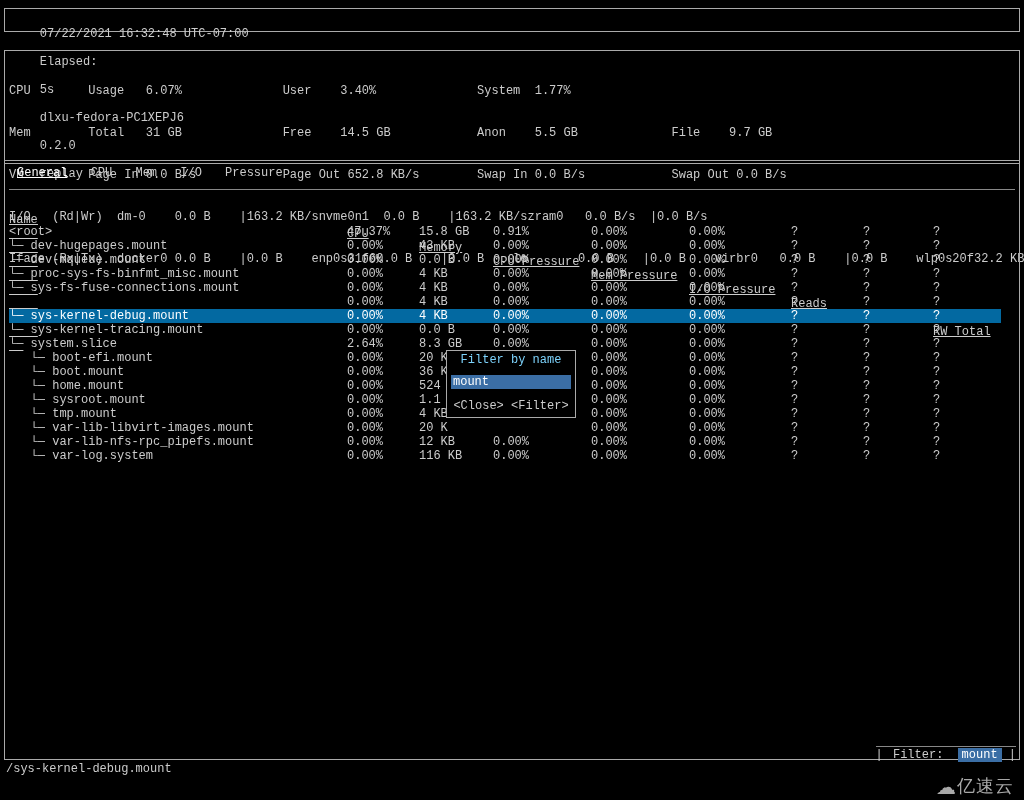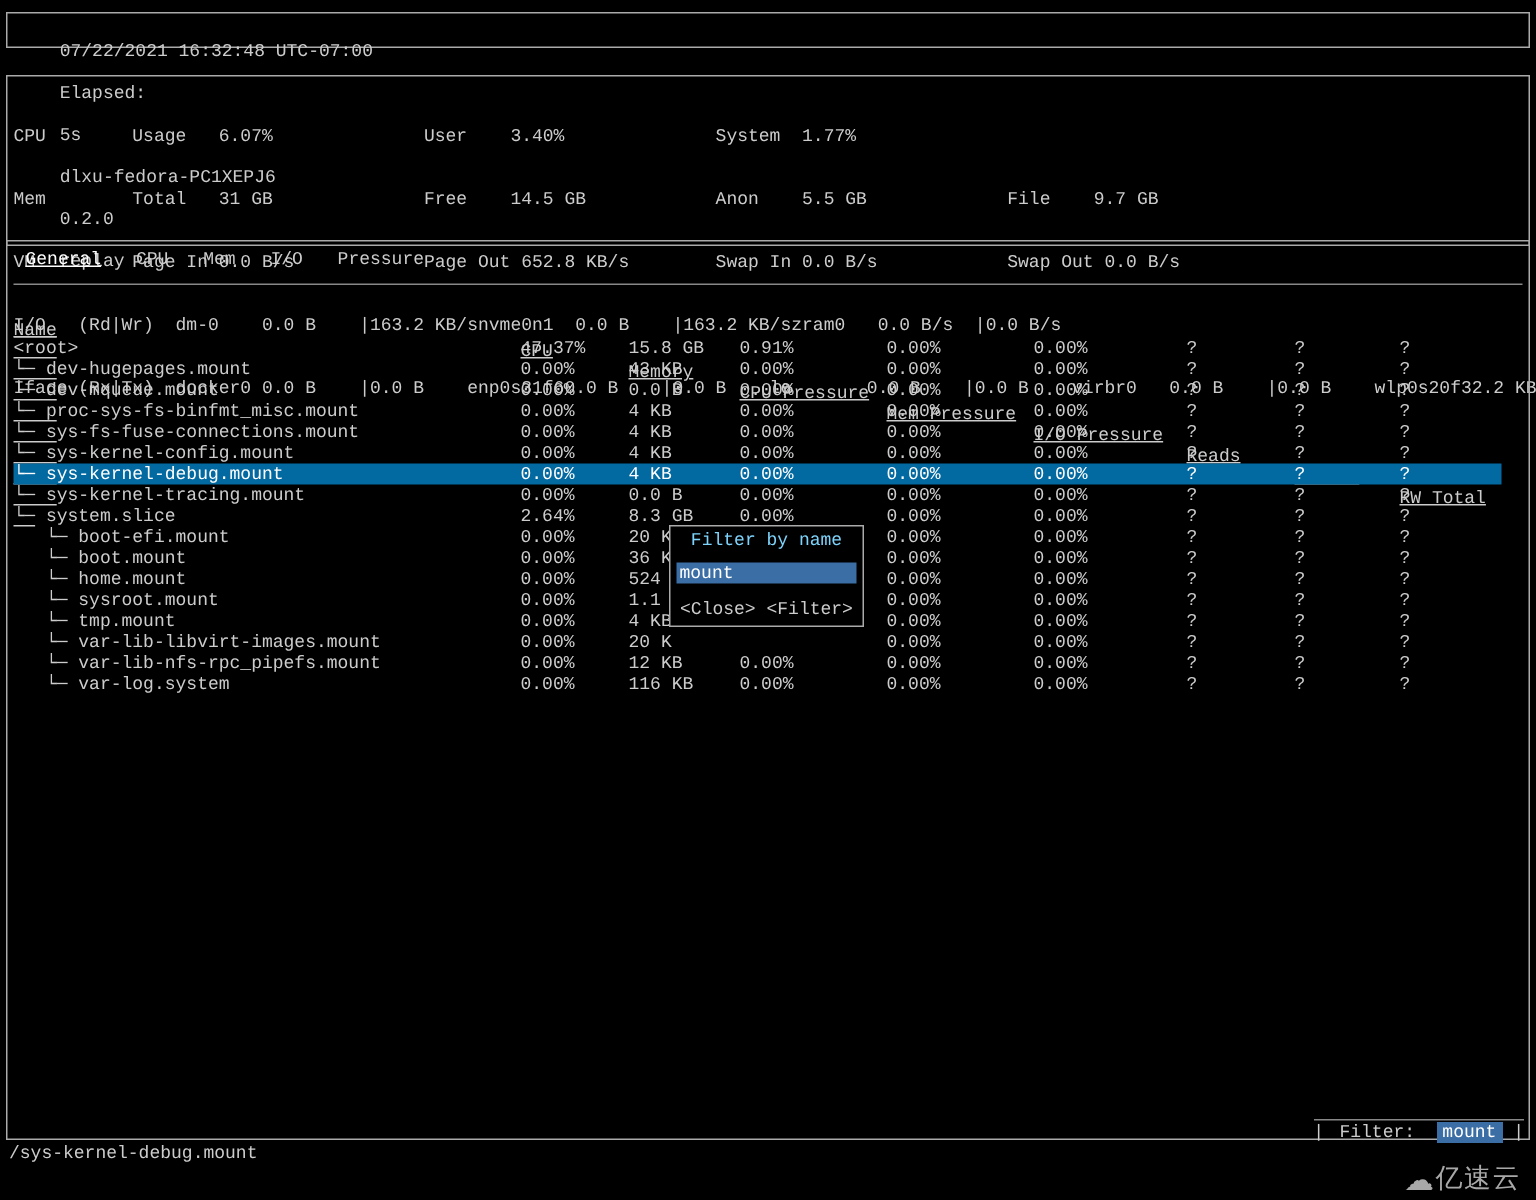--- a/index.html
+++ b/index.html
@@ -144,21 +144,21 @@
     <span class="c-wr">Writes</span>
     <span class="c-rw">RW Total</span>
   </div>
 
   <div class="rows" id="rows">
       <div class="row"><span class="c-name">&lt;root&gt;</span><span class="c-cpu">47.37%</span><span class="c-mem">15.8 GB</span><span class="c-cp">0.91%</span><span class="c-mp">0.00%</span><span class="c-iop">0.00%</span><span class="c-rd">?</span><span class="c-wr">?</span><span class="c-rw">?</span></div>
       <div class="row"><span class="c-name">└─ dev-hugepages.mount</span><span class="c-cpu">0.00%</span><span class="c-mem">43 KB</span><span class="c-cp">0.00%</span><span class="c-mp">0.00%</span><span class="c-iop">0.00%</span><span class="c-rd">?</span><span class="c-wr">?</span><span class="c-rw">?</span></div>
       <div class="row"><span class="c-name">└─ dev-mqueue.mount</span><span class="c-cpu">0.00%</span><span class="c-mem">0.0 B</span><span class="c-cp">0.00%</span><span class="c-mp">0.00%</span><span class="c-iop">0.00%</span><span class="c-rd">?</span><span class="c-wr">?</span><span class="c-rw">?</span></div>
       <div class="row"><span class="c-name">└─ proc-sys-fs-binfmt_misc.mount</span><span class="c-cpu">0.00%</span><span class="c-mem">4 KB</span><span class="c-cp">0.00%</span><span class="c-mp">0.00%</span><span class="c-iop">0.00%</span><span class="c-rd">?</span><span class="c-wr">?</span><span class="c-rw">?</span></div>
       <div class="row"><span class="c-name">└─ sys-fs-fuse-connections.mount</span><span class="c-cpu">0.00%</span><span class="c-mem">4 KB</span><span class="c-cp">0.00%</span><span class="c-mp">0.00%</span><span class="c-iop">0.00%</span><span class="c-rd">?</span><span class="c-wr">?</span><span class="c-rw">?</span></div>
-      <div class="row"><span class="c-name">└─ sys-kernel-config.mount</span><span class="c-cpu">0.00%</span><span class="c-mem">4 KB</span><span class="c-cp">0.00%</span><span class="c-mp">0.00%</span><span class="c-iop">0.00%</span><span class="c-rd">?</span><span class="c-wr">?</span><span class="c-rw">?</span></div>
+      <div class="row"><span class="c-cpu">0.00%</span><span class="c-mem">4 KB</span><span class="c-cp">0.00%</span><span class="c-mp">0.00%</span><span class="c-iop">0.00%</span><span class="c-rd">?</span><span class="c-wr">?</span><span class="c-rw">?</span></div>
       <div class="row sel"><span class="c-name">└─ sys-kernel-debug.mount</span><span class="c-cpu">0.00%</span><span class="c-mem">4 KB</span><span class="c-cp">0.00%</span><span class="c-mp">0.00%</span><span class="c-iop">0.00%</span><span class="c-rd">?</span><span class="c-wr">?</span><span class="c-rw">?</span></div>
       <div class="row"><span class="c-name">└─ sys-kernel-tracing.mount</span><span class="c-cpu">0.00%</span><span class="c-mem">0.0 B</span><span class="c-cp">0.00%</span><span class="c-mp">0.00%</span><span class="c-iop">0.00%</span><span class="c-rd">?</span><span class="c-wr">?</span><span class="c-rw">?</span></div>
       <div class="row"><span class="c-name">└─ system.slice</span><span class="c-cpu">2.64%</span><span class="c-mem">8.3 GB</span><span class="c-cp">0.00%</span><span class="c-mp">0.00%</span><span class="c-iop">0.00%</span><span class="c-rd">?</span><span class="c-wr">?</span><span class="c-rw">?</span></div>
       <div class="row"><span class="c-name">   └─ boot-efi.mount</span><span class="c-cpu">0.00%</span><span class="c-mem">20 K</span><span class="c-cp"></span><span class="c-mp">0.00%</span><span class="c-iop">0.00%</span><span class="c-rd">?</span><span class="c-wr">?</span><span class="c-rw">?</span></div>
       <div class="row"><span class="c-name">   └─ boot.mount</span><span class="c-cpu">0.00%</span><span class="c-mem">36 K</span><span class="c-cp"></span><span class="c-mp">0.00%</span><span class="c-iop">0.00%</span><span class="c-rd">?</span><span class="c-wr">?</span><span class="c-rw">?</span></div>
       <div class="row"><span class="c-name">   └─ home.mount</span><span class="c-cpu">0.00%</span><span class="c-mem">524</span><span class="c-cp"></span><span class="c-mp">0.00%</span><span class="c-iop">0.00%</span><span class="c-rd">?</span><span class="c-wr">?</span><span class="c-rw">?</span></div>
       <div class="row"><span class="c-name">   └─ sysroot.mount</span><span class="c-cpu">0.00%</span><span class="c-mem">1.1</span><span class="c-cp"></span><span class="c-mp">0.00%</span><span class="c-iop">0.00%</span><span class="c-rd">?</span><span class="c-wr">?</span><span class="c-rw">?</span></div>
       <div class="row"><span class="c-name">   └─ tmp.mount</span><span class="c-cpu">0.00%</span><span class="c-mem">4 KB</span><span class="c-cp"></span><span class="c-mp">0.00%</span><span class="c-iop">0.00%</span><span class="c-rd">?</span><span class="c-wr">?</span><span class="c-rw">?</span></div>
       <div class="row"><span class="c-name">   └─ var-lib-libvirt-images.mount</span><span class="c-cpu">0.00%</span><span class="c-mem">20 K</span><span class="c-cp"></span><span class="c-mp">0.00%</span><span class="c-iop">0.00%</span><span class="c-rd">?</span><span class="c-wr">?</span><span class="c-rw">?</span></div>
       <div class="row"><span class="c-name">   └─ var-lib-nfs-rpc_pipefs.mount</span><span class="c-cpu">0.00%</span><span class="c-mem">12 KB</span><span class="c-cp">0.00%</span><span class="c-mp">0.00%</span><span class="c-iop">0.00%</span><span class="c-rd">?</span><span class="c-wr">?</span><span class="c-rw">?</span></div>

